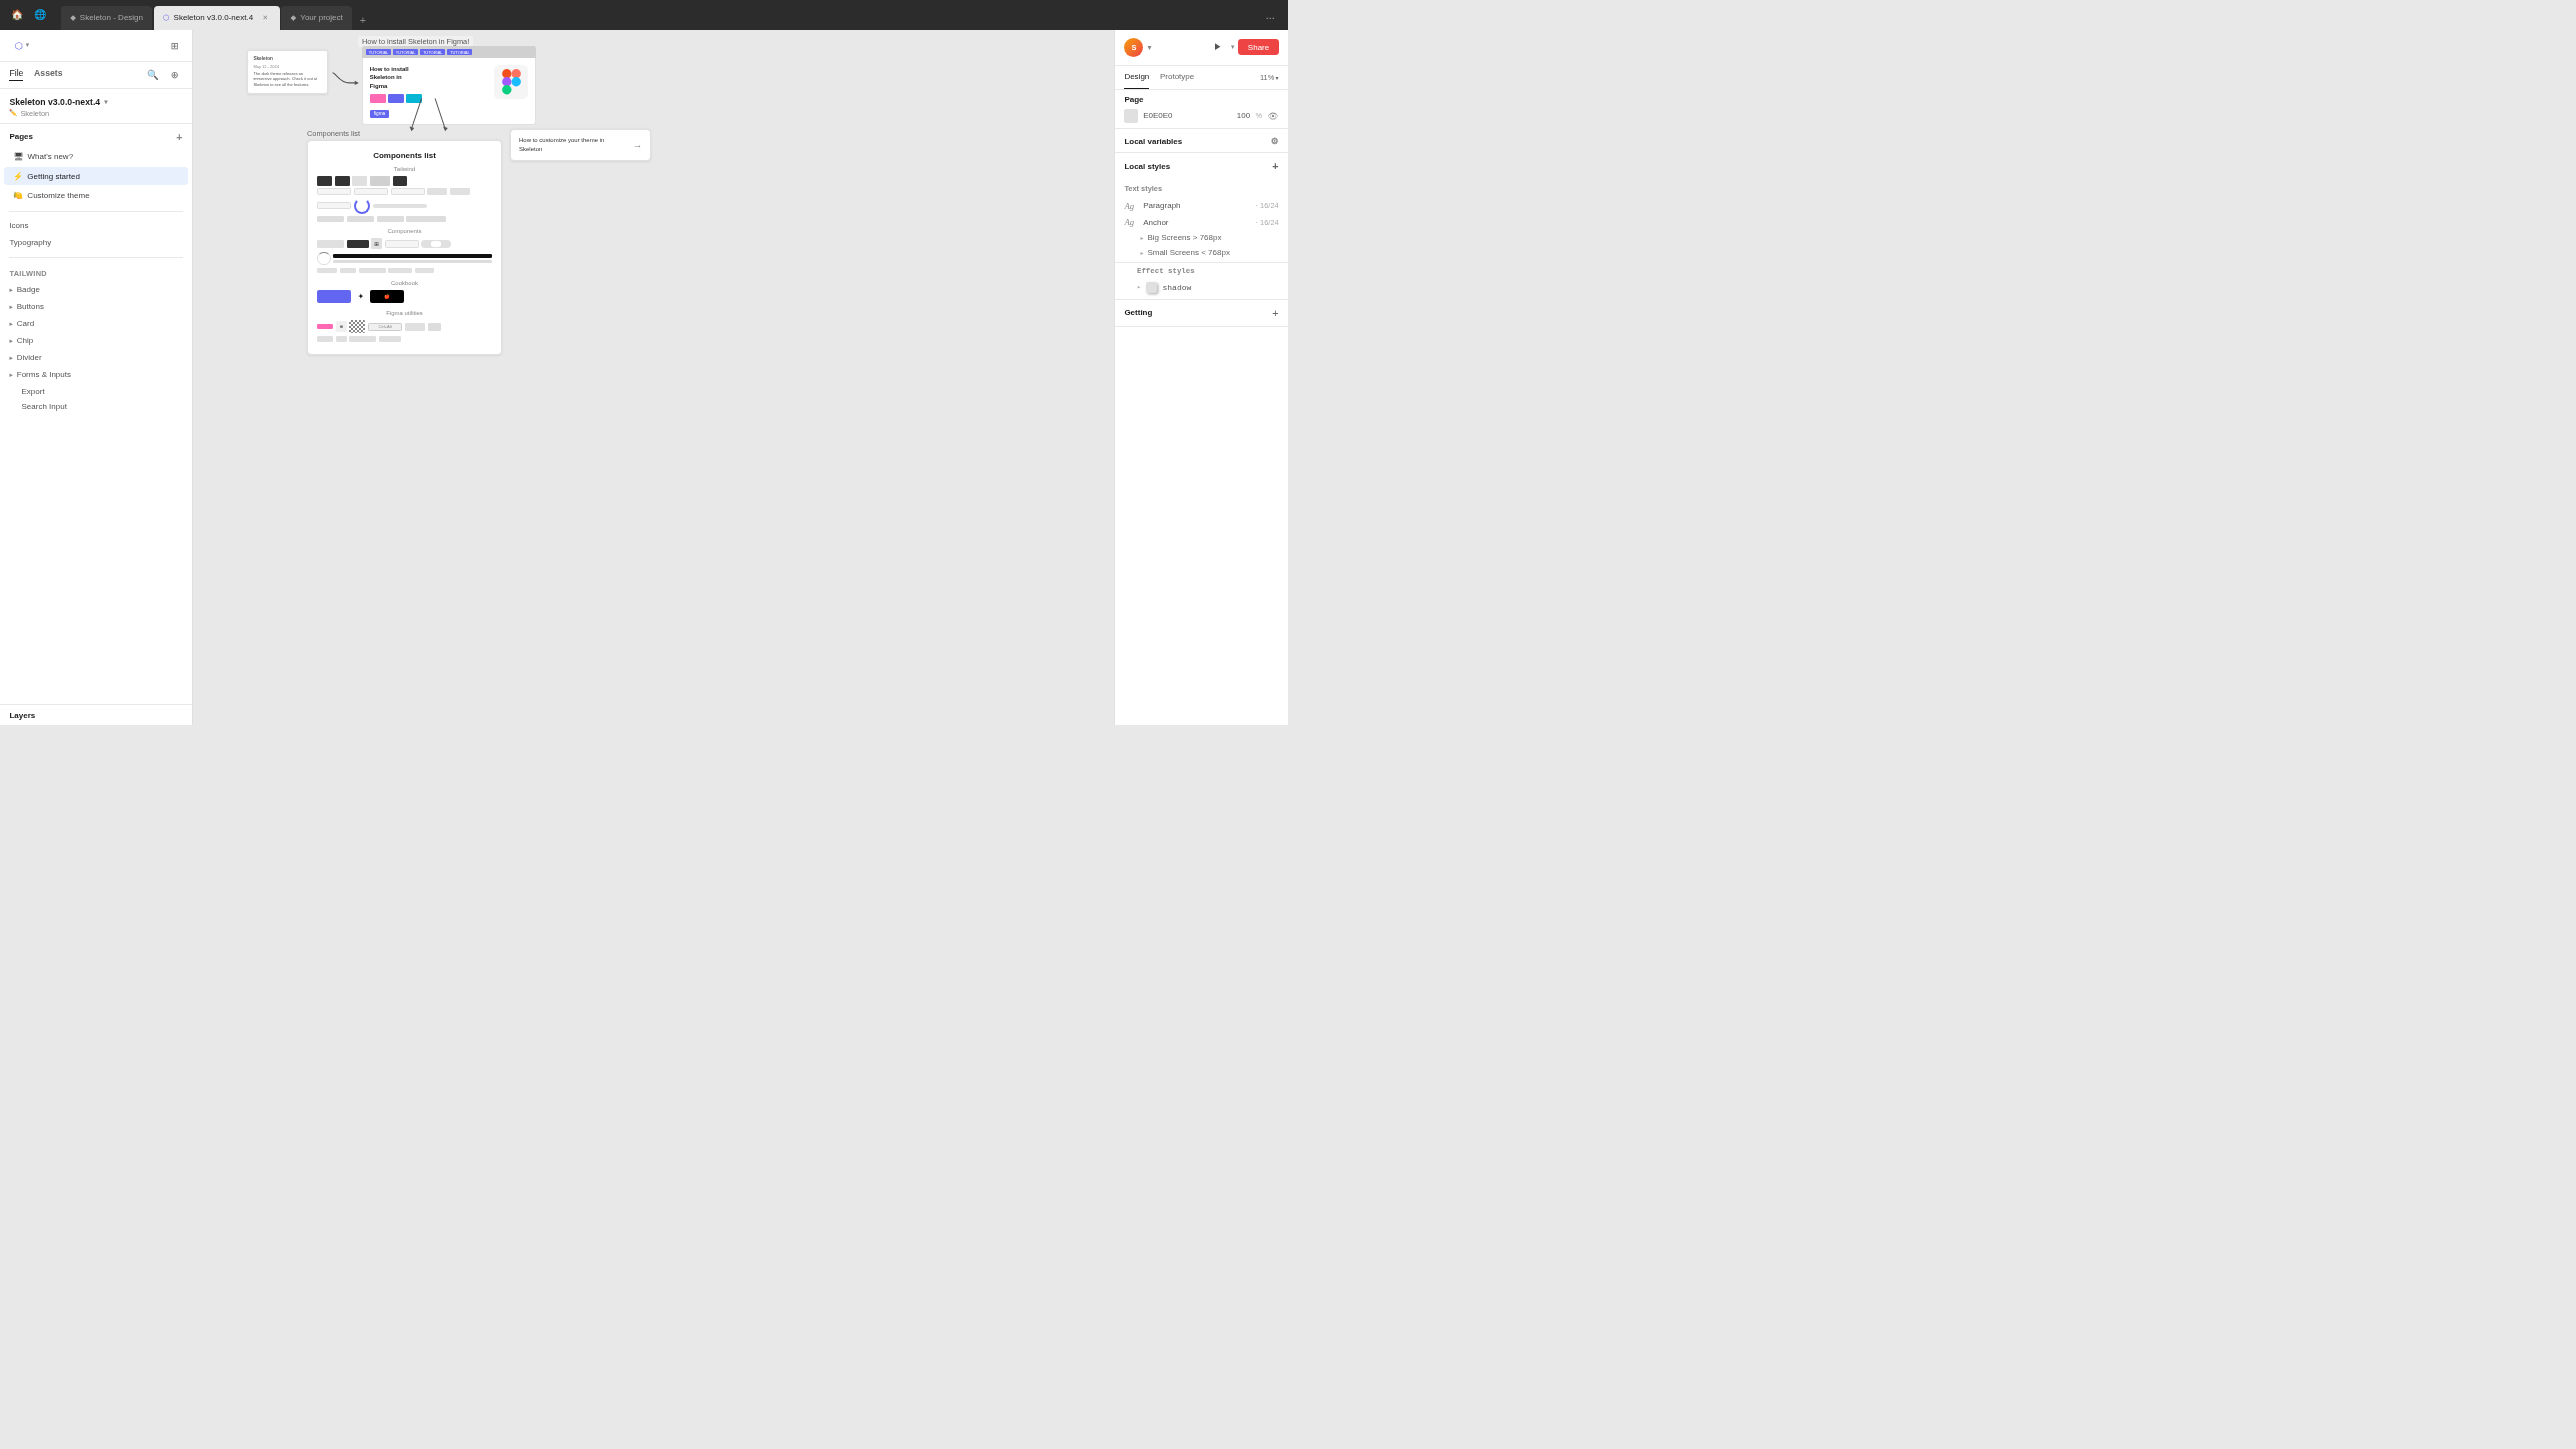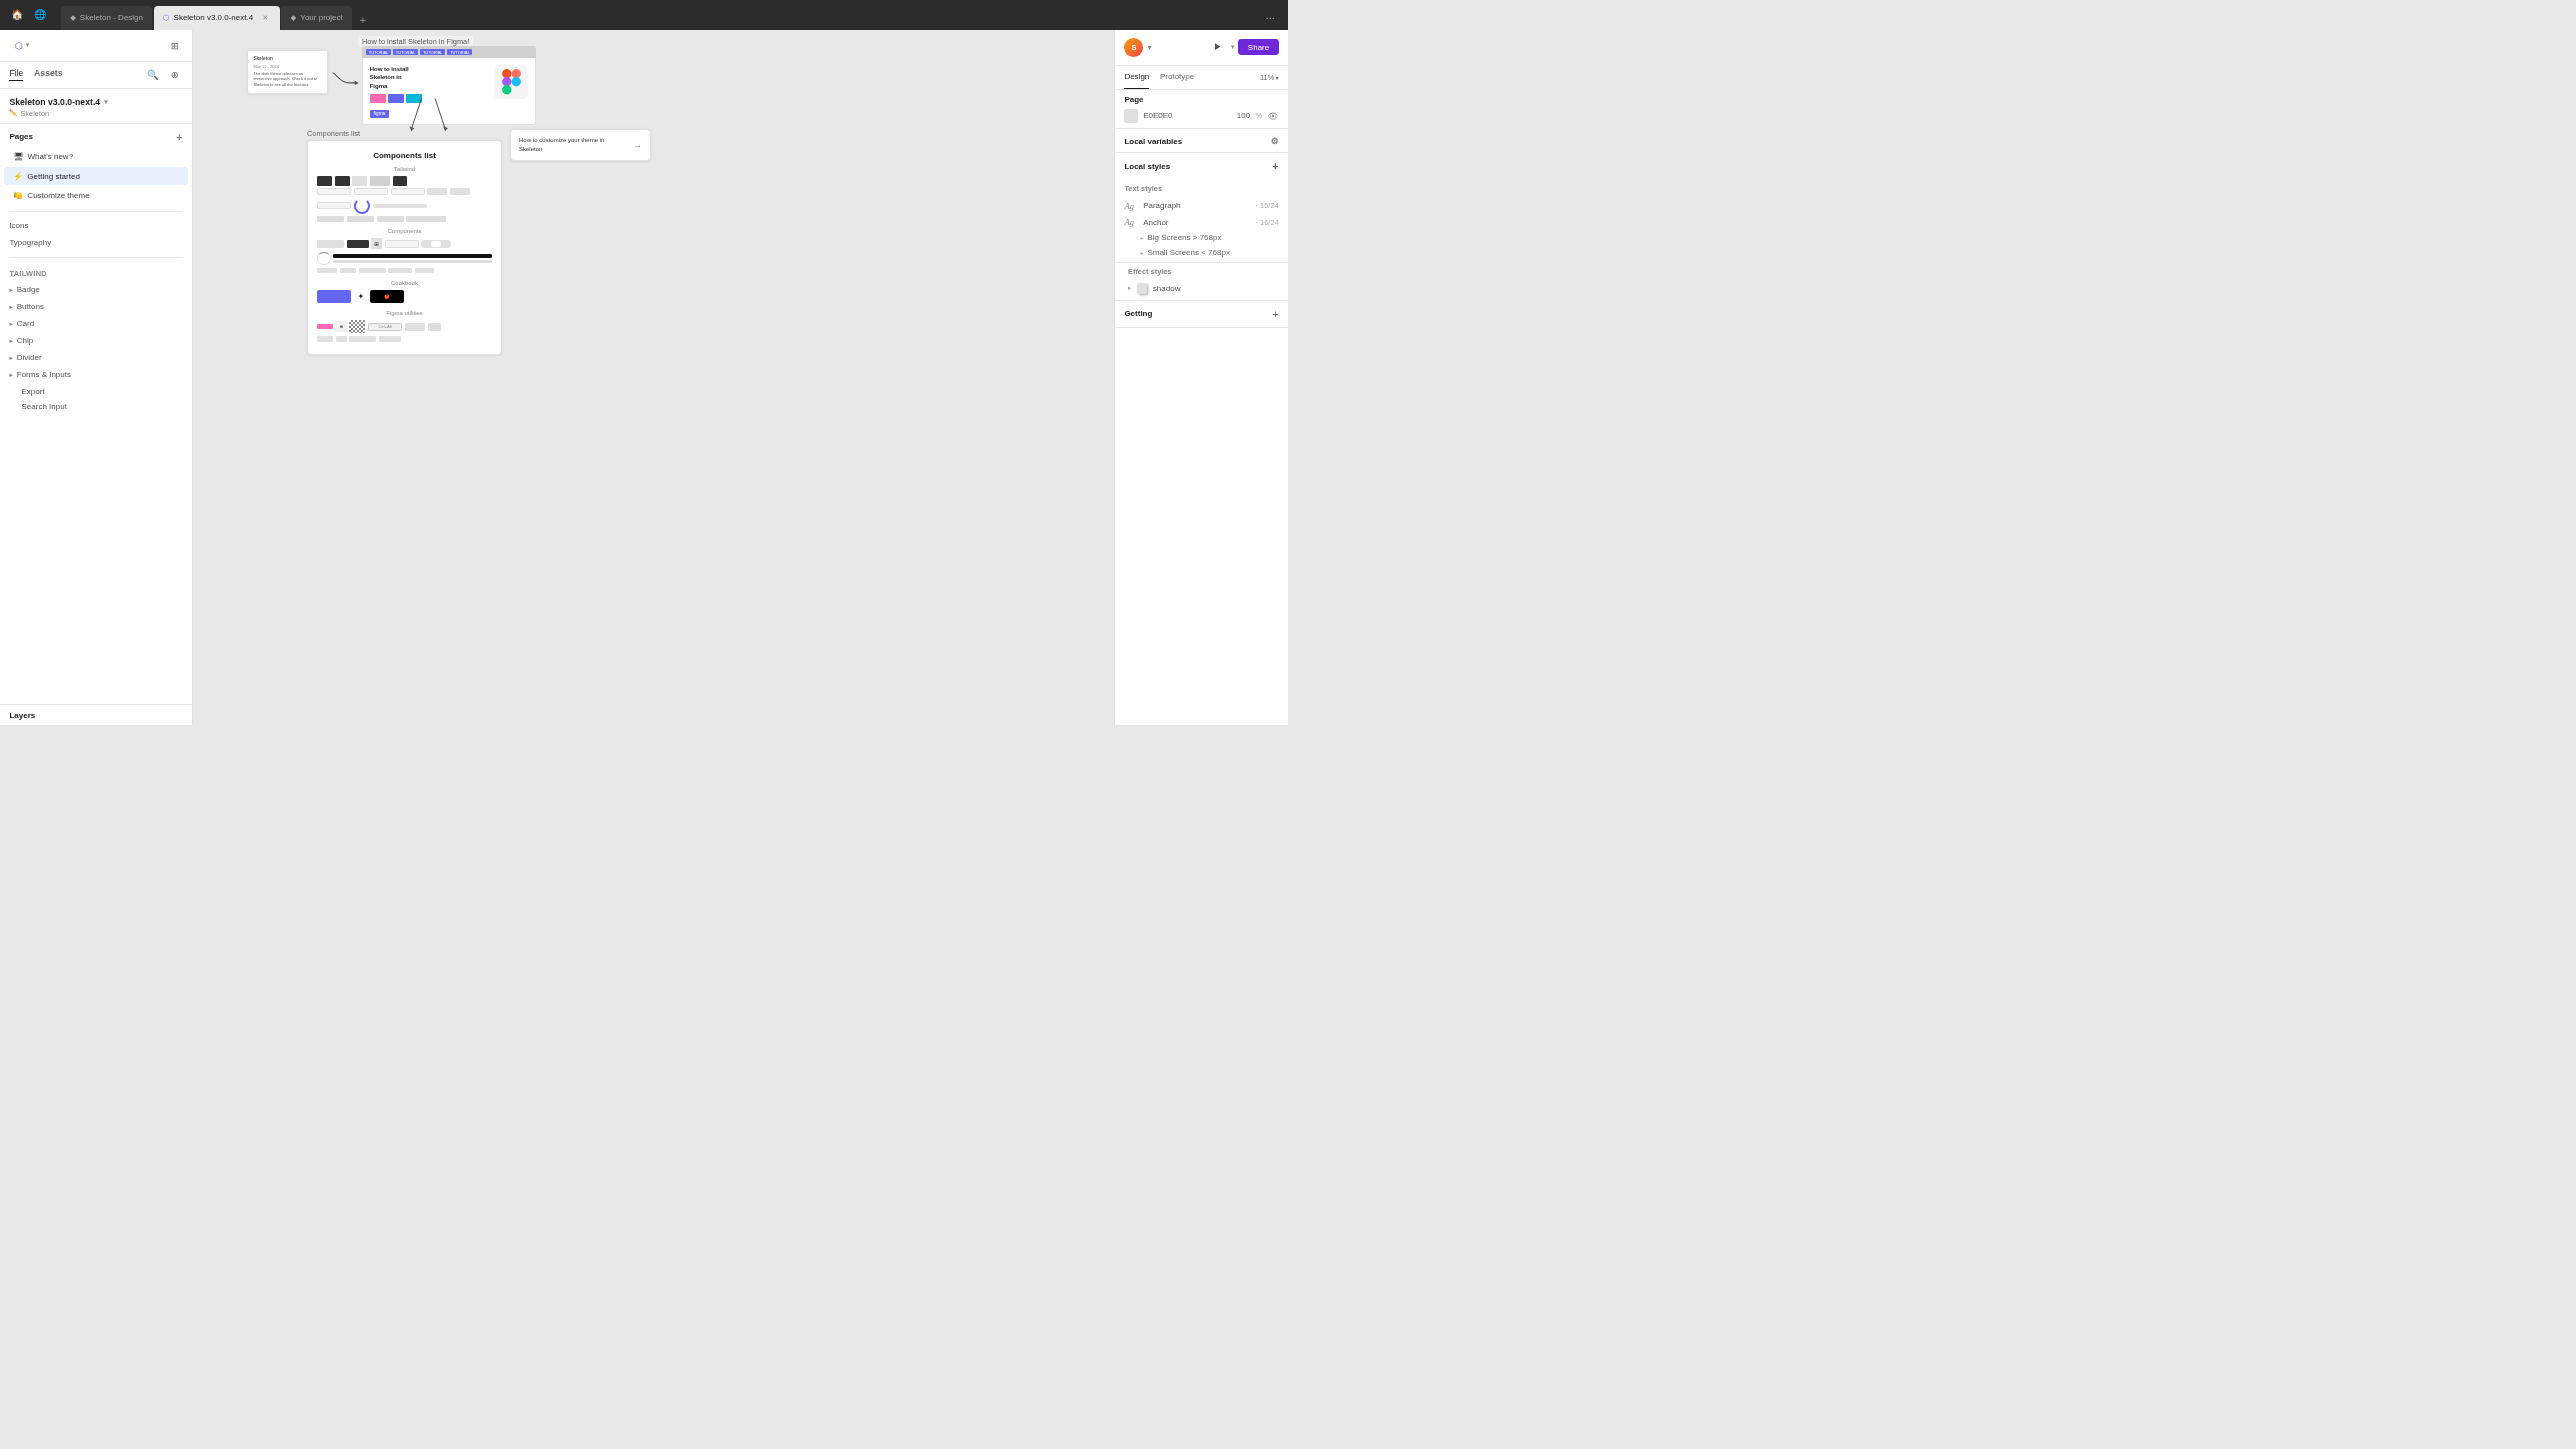--- a/index.html
+++ b/index.html
@@ -238,21 +238,21 @@
       height: 19px;
       display: flex;
       align-items: center;
       justify-content: center;
       border-radius: 2.7px;
       cursor: pointer;
       color: #555;
       font-size: 9.4px;
     }
     .share-btn {
-      background: #6d28d9;
+      background: #ef4444;
       color: white;
       border: none;
       padding: 3.4px 9.4px;
       border-radius: 3.4px;
       font-size: 8px;
       font-weight: 500;
       cursor: pointer;
     }
 
     
@@ -755,21 +755,21 @@
       <div class="sub-style-item">
         <span style="color:#aaa; font-size:6px;">▸</span>
         <span>Big Screens &gt; 768px</span>
       </div>
       <div class="sub-style-item">
         <span style="color:#aaa; font-size:6px;">▸</span>
         <span>Small Screens &lt; 768px</span>
       </div>
     </div>
 
-    <div style="padding: 4px 13px; border-bottom:0.7px solid #e8e8e8;">
+    <div style="padding: 4px 22px; border-bottom:0.7px solid #e8e8e8;font-family:Liberation Mono, monospace;">
       <div style="font-size:7.4px; font-weight:600; color:#888; margin-bottom:4px;">Effect styles</div>
       <div class="effect-item">
         <span class="effect-chevron">▸</span>
         <div class="shadow-icon"></div>
         <span>shadow</span>
       </div>
     </div>
 
     <div class="export-section">
       <span class="export-label">Getting</span>

